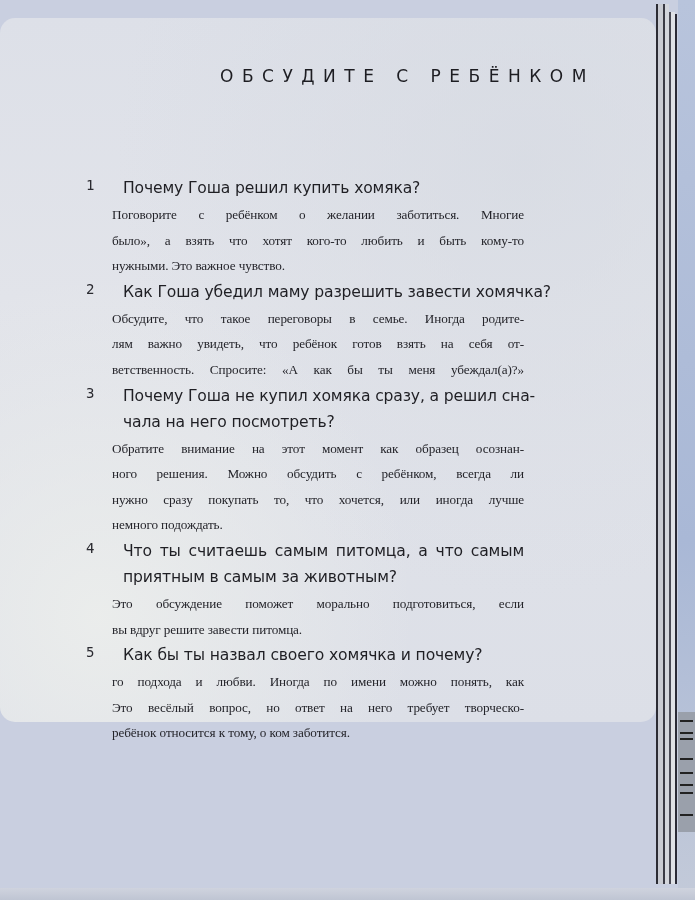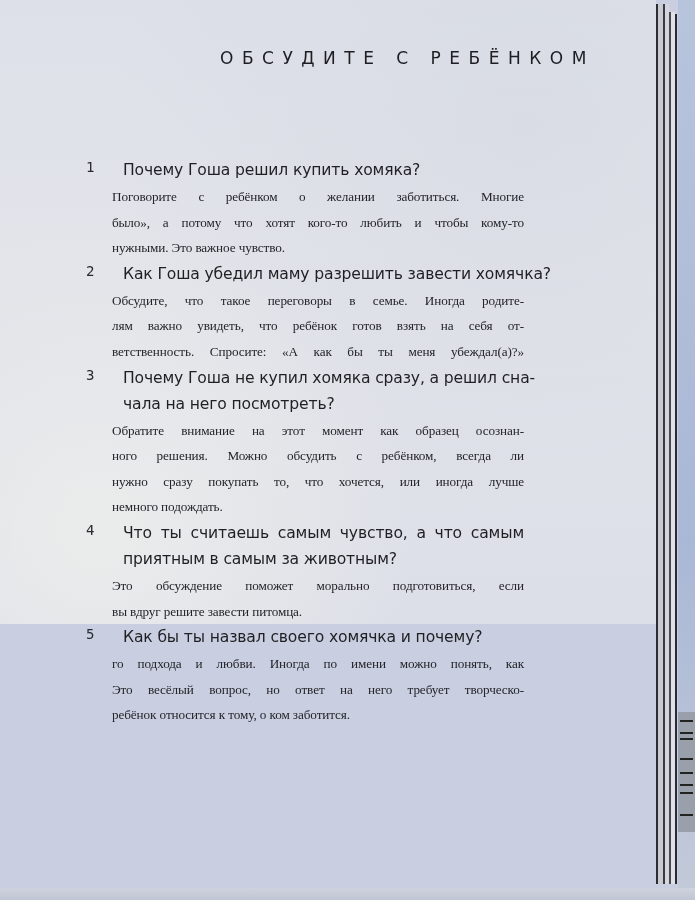--- a/index.html
+++ b/index.html
@@ -10,27 +10,28 @@
     width: 695px;
     height: 900px;
     overflow: hidden;
     position: relative;
     background: #c9cfe0;
     font-family: "DejaVu Sans", "Liberation Sans", sans-serif;
   }
   .page {
     position: absolute;
     left: 0;
-    top: 0;
+    top: 18px;
     width: 656px;
-    height: 624px;
+    height: 704px;
     background:
       radial-gradient(ellipse at 15% 85%, rgba(236,238,236,0.9) 0%, rgba(236,238,236,0) 40%),
       radial-gradient(ellipse at 80% 20%, rgba(214,218,226,0.7) 0%, rgba(214,218,226,0) 55%),
       linear-gradient(180deg, #dde0e8 0%, #e2e4ea 40%, #dcdfe7 100%);
+    border-radius: 15px;
   }
   .page-edges {
     position: absolute;
     top: 4px;
     left: 656px;
     width: 26px;
     height: 880px;
   }
   .edge {
     position: absolute;
@@ -153,21 +154,21 @@
 
   <ol class="qa-list">
 
     <li class="qa-item" style="margin-bottom:0;">
       <span class="qa-num">1</span>
       <p class="qa-question">
         <span class="ln">Почему Гоша решил купить хомяка?</span>
       </p>
       <p class="qa-answer">
         <span class="ln full">Поговорите с ребёнком о желании заботиться. Многие</span>
-        <span class="ln full">было», а потому что хотят кого-то любить и чтобы кому-то</span>
+        <span class="ln full">было», а взять что хотят кого-то любить и быть кому-то</span>
         <span class="ln">нужными. Это важное чувство.</span>
       </p>
     </li>
 
     <li class="qa-item">
       <span class="qa-num">2</span>
       <p class="qa-question">
         <span class="ln">Как Гоша убедил маму разрешить завести хомячка?</span>
       </p>
       <p class="qa-answer">
@@ -187,21 +188,21 @@
         <span class="ln full">Обратите внимание на этот момент как образец осознан-</span>
         <span class="ln full">ного решения. Можно обсудить с ребёнком, всегда ли</span>
         <span class="ln full">нужно сразу покупать то, что хочется, или иногда лучше</span>
         <span class="ln">немного подождать.</span>
       </p>
     </li>
 
     <li class="qa-item">
       <span class="qa-num">4</span>
       <p class="qa-question">
-        <span class="ln full">Что ты считаешь самым чувство, а что самым</span>
+        <span class="ln full">Что ты считаешь самым питомца, а что самым</span>
         <span class="ln">приятным в самым за животным?</span>
       </p>
       <p class="qa-answer">
         <span class="ln full">Это обсуждение поможет морально подготовиться, если</span>
         <span class="ln">вы вдруг решите завести питомца.</span>
       </p>
     </li>
 
     <li class="qa-item">
       <span class="qa-num">5</span>

